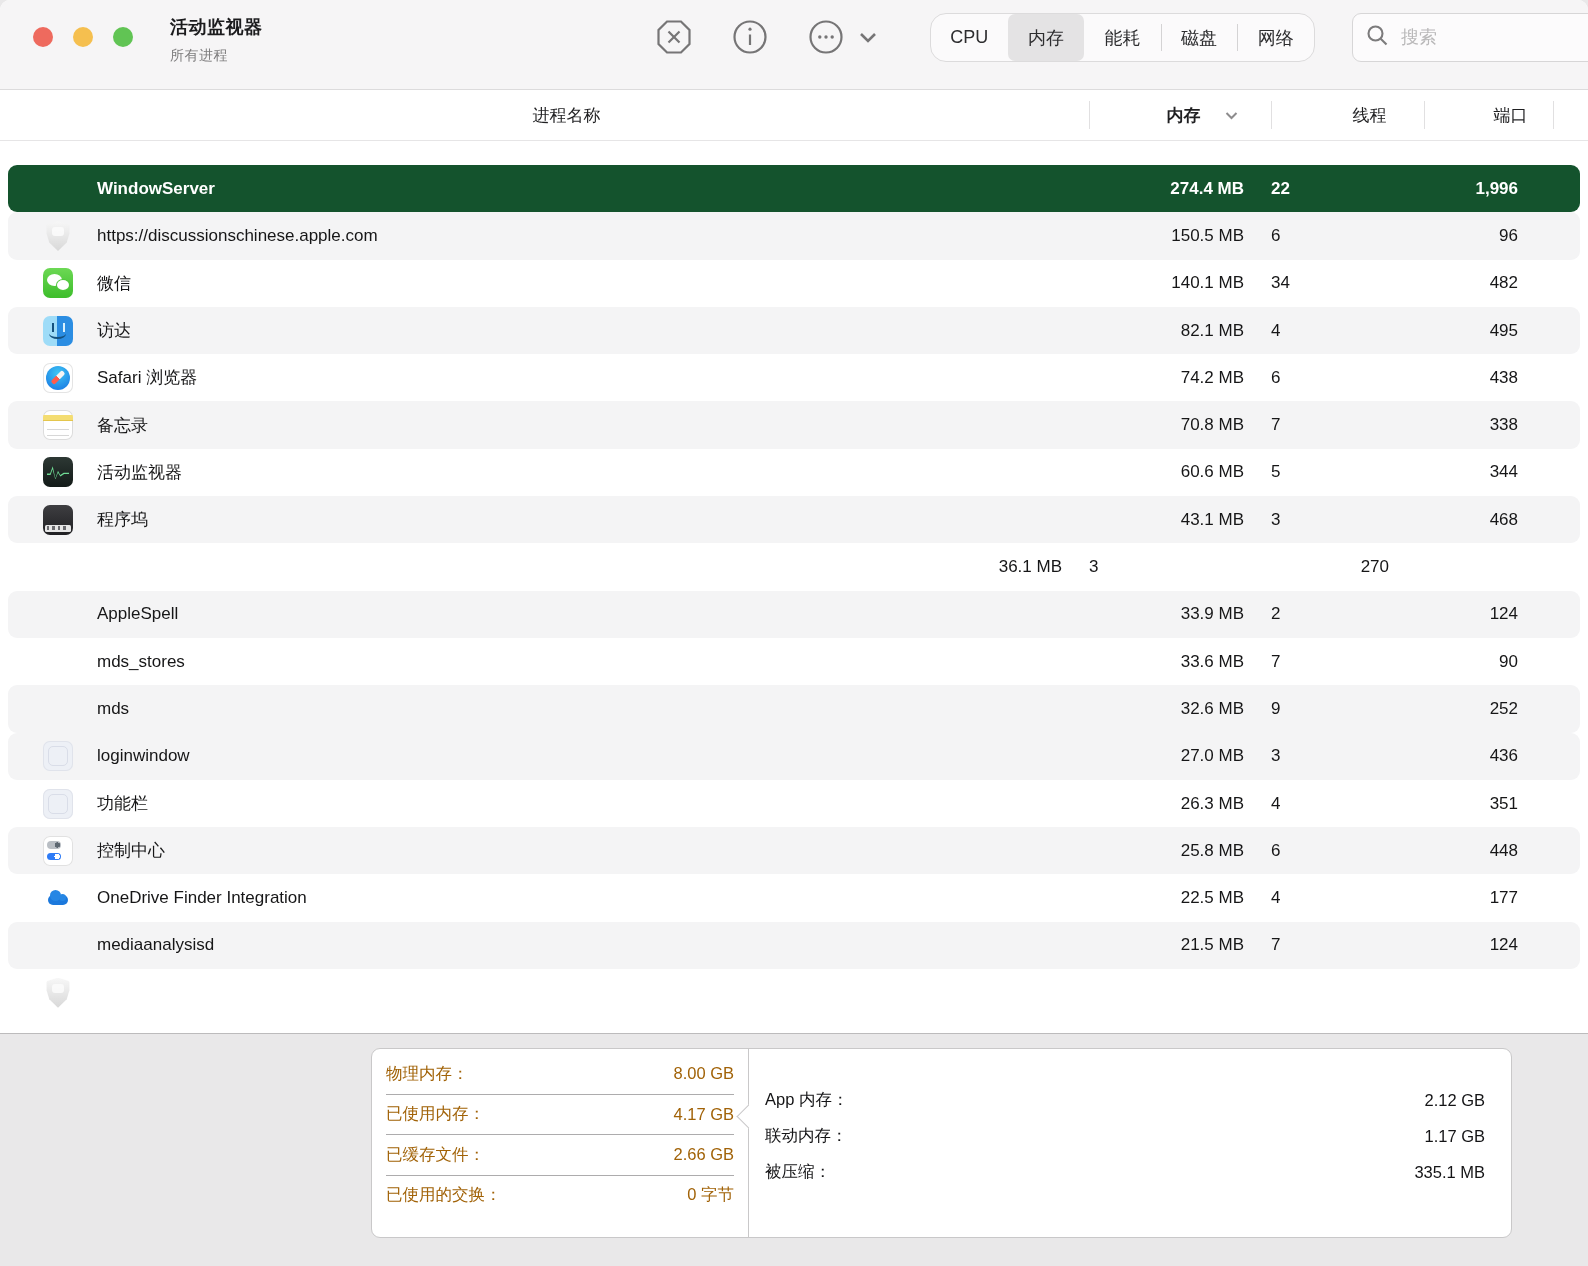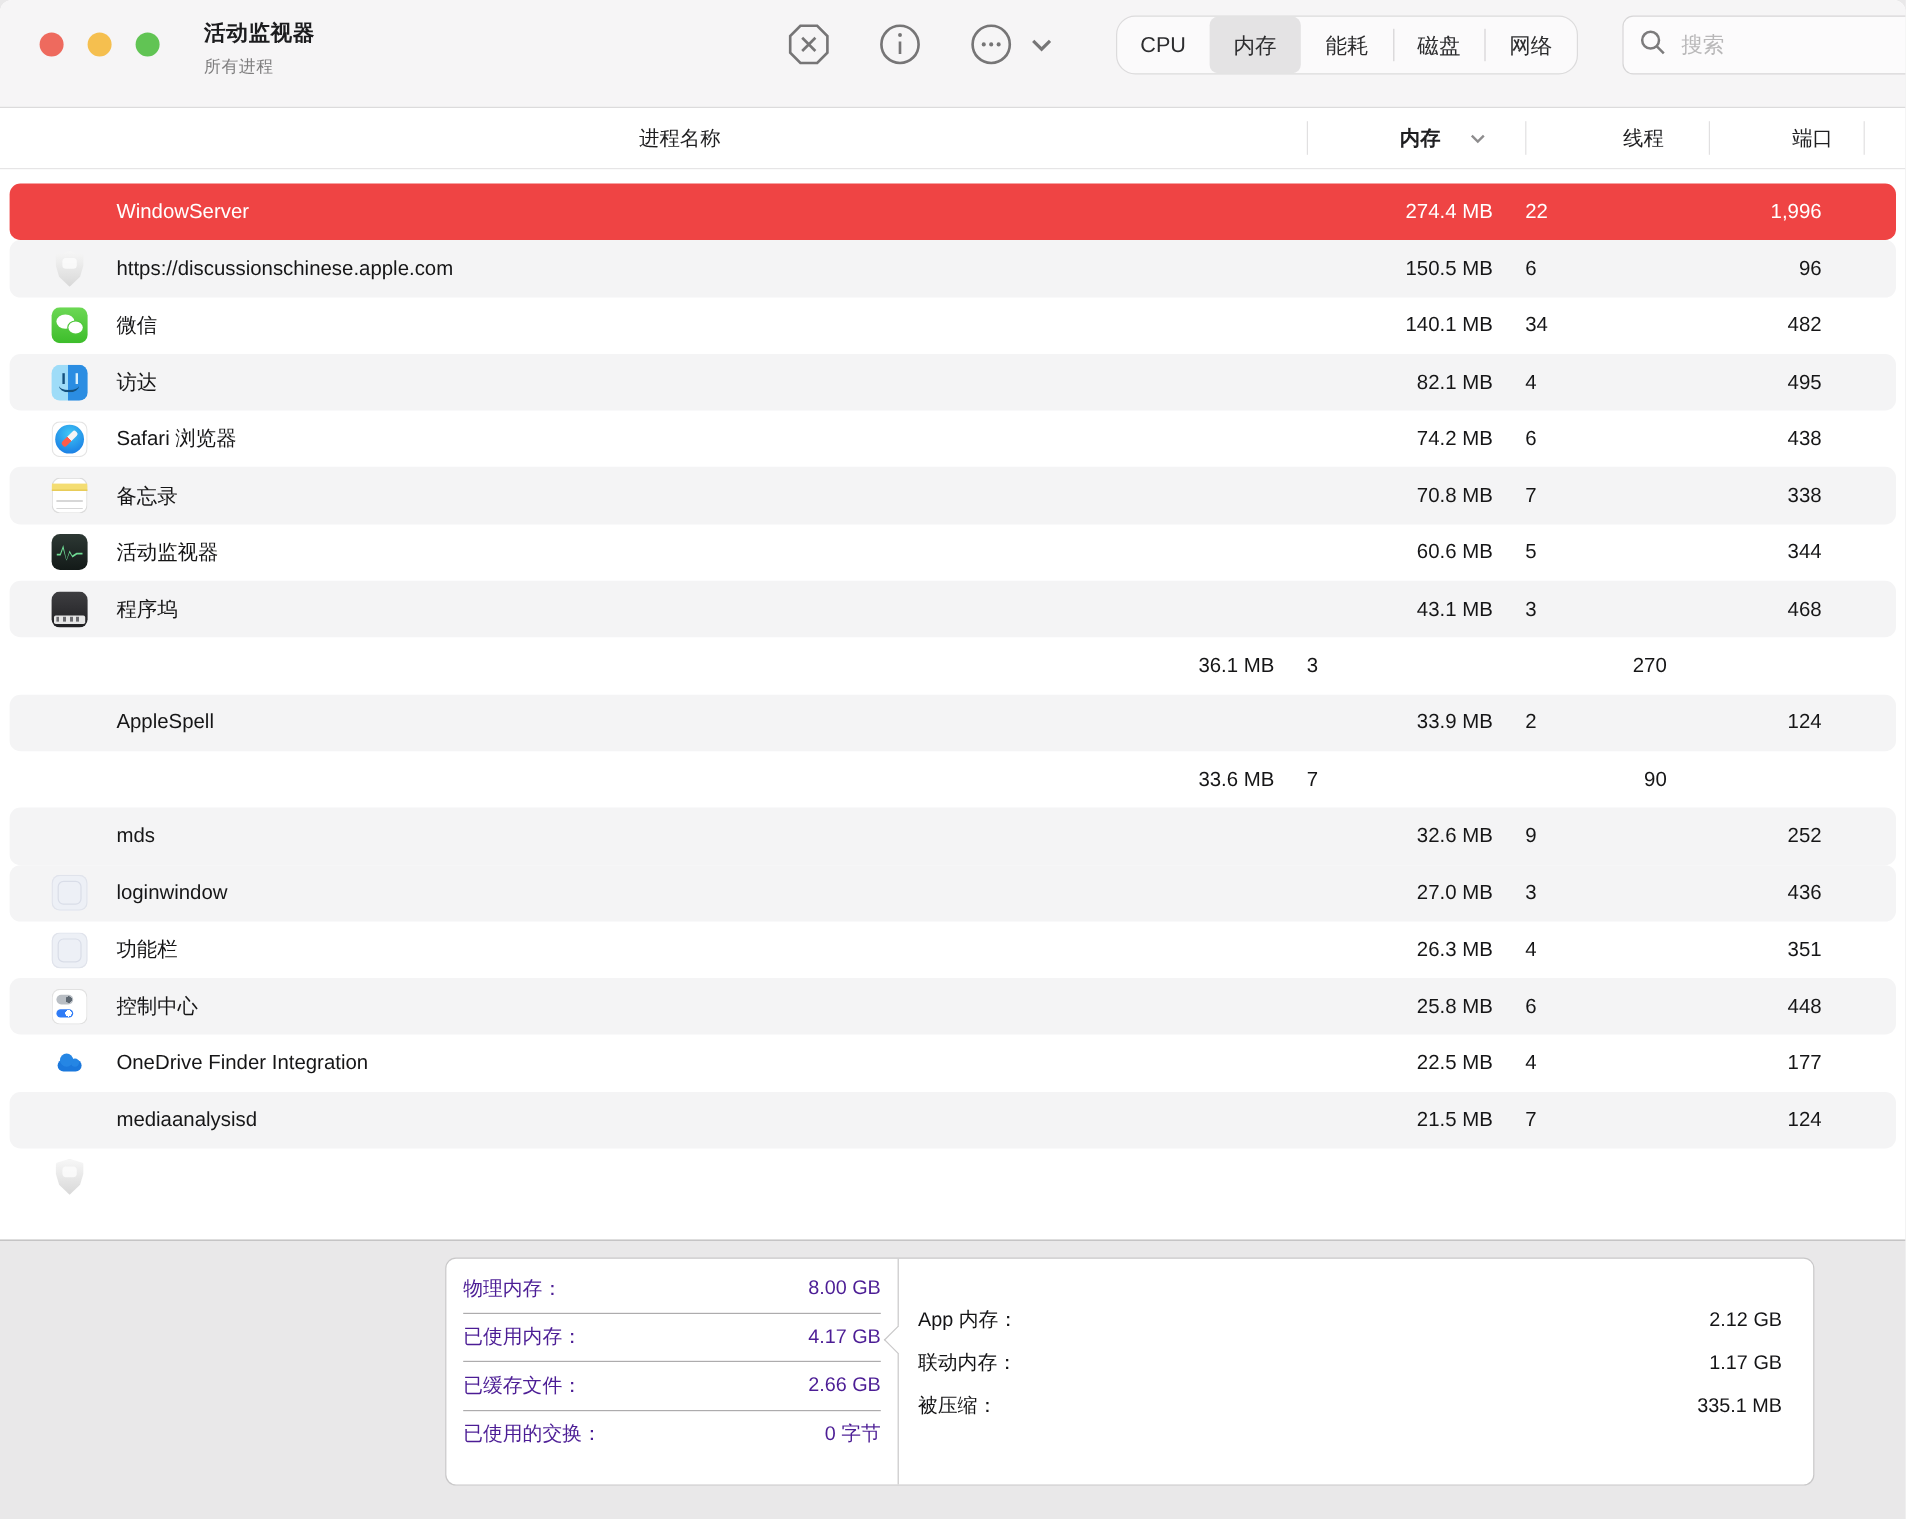--- a/index.html
+++ b/index.html
@@ -37,21 +37,21 @@
   .thead > div { position:relative; height:100%; display:flex; align-items:center; justify-content:center;padding-left:44px; }
   .thead .h-mem { font-weight:700; gap:24px; }
   .thead .h-mem .sortglyph { display:flex; }
   .thead .h-mem::before, .thead .h-threads::before, .thead .h-ports::before, .thead .h-extra::before {
     content:""; position:absolute; left:0; top:11px; bottom:11px; width:1px; background:#e1e0e1; }
 
   
   .tbody { position:absolute; top:141px; left:0; right:0; bottom:233px; overflow:hidden; padding-top:12px; box-sizing:border-box; }
   .row { height:47.3px; margin:0 8px; border-radius:9px; display:grid; grid-template-columns:1fr 182px 153px 129px 27px; align-items:center; font-size:17px; color:#161617; }
   .row.stripe { background:#f4f4f5; }
-  .row.selected { background:#ef4444; color:#fff; font-weight:400; }
+  .row.selected { background:#14532d; color:#fff; font-weight:700;margin-top:12px; }
   .cell-name { display:flex; align-items:center; padding-left:35px; gap:24px; overflow:hidden; white-space:nowrap; }
   .cell-mem   { text-align:right; padding-right:27px; }
   .cell-threads { text-align:left; padding-right:33px; }
   .cell-ports { text-align:right; padding-right:35px; }
 
   
   .icon { width:30px; height:30px; border-radius:7px; position:relative; flex:none; }
   .icon::before, .icon::after { content:""; position:absolute; }
 
   .icon-shield { border-radius:0; background:linear-gradient(180deg,#f7f7f7,#d8d8d8); clip-path:polygon(50% 0,85% 11%,88% 14%,88% 42%,79% 72%,50% 100%,21% 72%,12% 42%,12% 14%,15% 11%); filter:drop-shadow(0 0 1px #b3b3b3); }
@@ -92,21 +92,21 @@
   .icon-onedrive::after { width:11px; height:11px; border-radius:50%; left:7px; top:7px; background:#2586e4; box-shadow:7px 2px 0 -2px #2586e4; }
 
   
   .footer { position:absolute; left:0; right:0; bottom:0; height:233px; background:#e9e8e9; border-top:1px solid #bcbbbc; box-sizing:border-box; }
   .sumbox { position:absolute; left:371px; top:14px; width:1141px; height:190px; background:#fff; border:1px solid #c9c8c9; border-radius:9px; box-sizing:border-box; display:flex; }
   .sec-graph { width:387px; position:relative; border-right:1px solid #c9c8c9; box-sizing:border-box; }
   .graph-title { text-align:center; padding-top:12px; font-size:14.5px; color:#8d8c8d; letter-spacing:.5px; }
   .graph-topline { margin:13px 18px 0 18px; height:1px; background:#c7c6c7; }
   .pressure { position:absolute; right:9px; bottom:0; }
   .sec-mid { width:377px; border-right:1px solid #c9c8c9; box-sizing:border-box; padding:5px 14px 0 14px; }
-  .statrow { height:39.5px; display:flex; justify-content:space-between; align-items:center; font-size:16.5px; color:#4c1d95; }
+  .statrow { height:39.5px; display:flex; justify-content:space-between; align-items:center; font-size:16.5px; color:#a16207; }
   .sec-mid .statrow:not(:last-child) { border-bottom:1px solid #adacad; }
   .statrow .val { font-weight:500; }
   .sec-right { flex:1; position:relative; padding:33px 26px 0 16px; box-sizing:border-box; }
   .statrow2 { height:36px; display:flex; justify-content:space-between; align-items:center; font-size:16.5px; color:#141416; }
   .callout { position:absolute; left:-9px; top:59px; width:16px; height:16px; background:#fff; border-left:1.5px solid #c9c8c9; border-bottom:1.5px solid #c9c8c9; transform:rotate(45deg); z-index:2; }
 </style>
 </head>
 <body>
 
 <div class="window">
@@ -277,20 +277,24 @@
       <div class="cell-name">
         <span class="icon"></span>
         <span>AppleSpell</span>
       </div>
       <div class="cell-mem">33.9 MB</div>
       <div class="cell-threads">2</div>
       <div class="cell-ports">124</div>
       <div></div>
     </div>
       <div class="row">
+      <div class="cell-name">
+        <span class="icon"></span>
+        <span>mds_stores</span>
+      </div>
       <div class="cell-mem">33.6 MB</div>
       <div class="cell-threads">7</div>
       <div class="cell-ports">90</div>
       <div></div>
     </div>
       <div class="row stripe">
       <div class="cell-name">
         <span class="icon"></span>
         <span>mds</span>
       </div>

